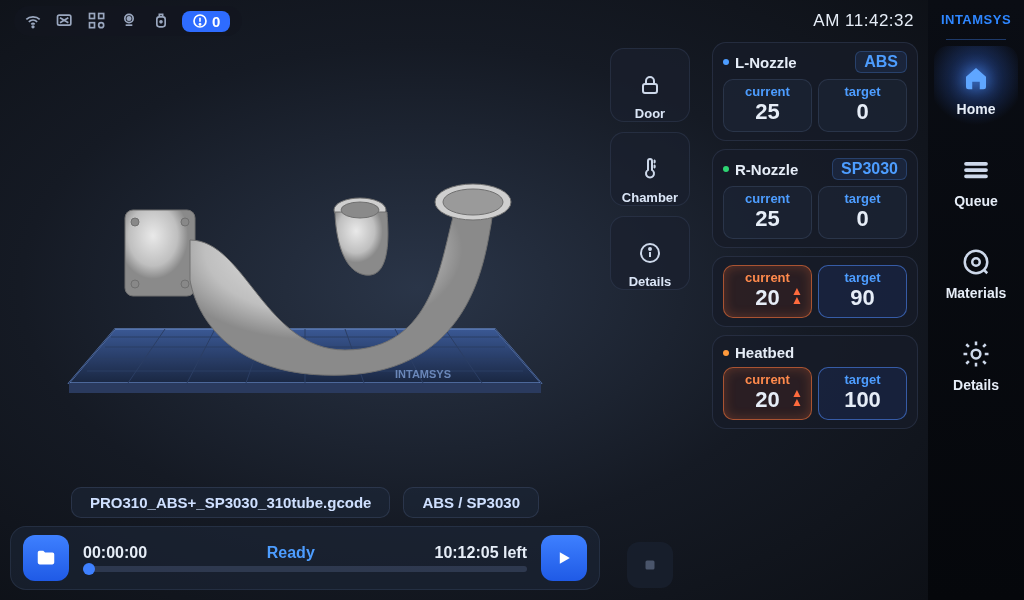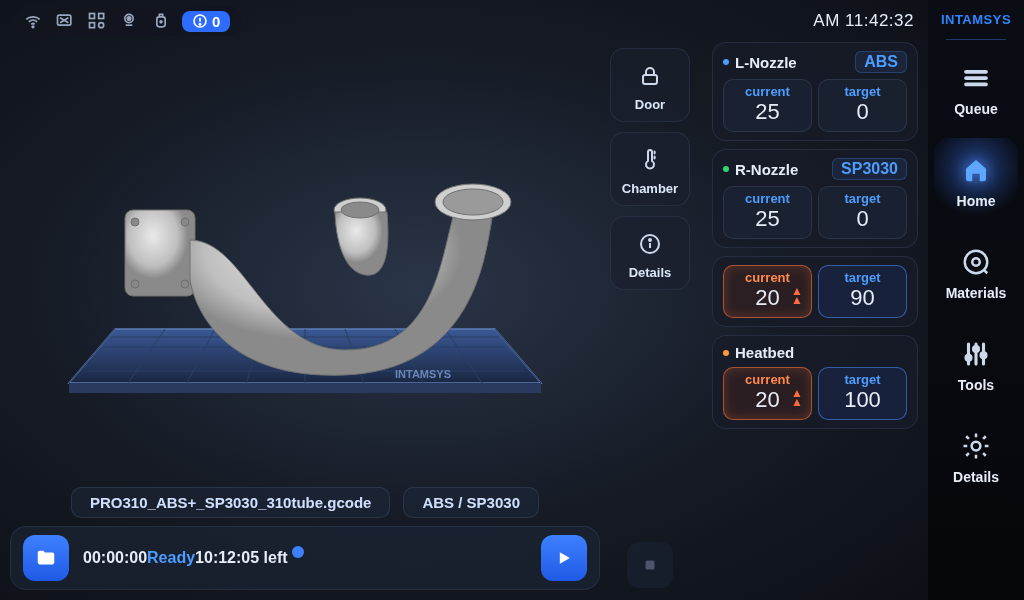--- a/index.html
+++ b/index.html
@@ -27,45 +27,45 @@
   .platform { position:absolute; left:50%; bottom:72px; transform:translateX(-50%); width:480px; height:86px; }
   .platform svg { width:100%; height:100%; }
 
   .filebar { display:flex; gap:13px; justify-content:center; padding:6px 0 8px; }
   .chip { background: rgba(30,40,58,.55); border:1px solid rgba(90,110,150,.25); color:#cfe0ff; font-weight:600; font-size:15px; padding:6px 18px; border-radius:10px; }
 
   .progressbar { display:flex; align-items:center; gap:14px; background: rgba(30,40,58,.55); border:1px solid rgba(90,110,150,.2); border-radius:16px; padding:8px 12px; }
   .btn-sq { width:46px; height:46px; border-radius:12px; display:flex; align-items:center; justify-content:center; }
   .btn-blue { background: linear-gradient(180deg,#3e80ff,#1f5ae6); color:#fff; }
   .prog-text { color:#e6edf7; font-weight:600; font-size:16px; }
-  .prog-mid { flex:1; display:flex; flex-direction:row; gap:4px; }
+  .prog-mid { flex:1; display:flex; flex-direction:column; gap:4px; }
   .prog-row { display:flex; justify-content:space-between; }
   .prog-track { height:6px; background: rgba(80,95,130,.4); border-radius:3px; position:relative; }
   .prog-dot { position:absolute; left:0; top:-3px; width:12px; height:12px; border-radius:50%; background:#3e80ff; }
 
   
   .quick-col { width:80px; display:flex; flex-direction:column; gap:10px; padding-top:6px; }
-  .quick-btn { background: rgba(25,32,46,.7); border:1px solid rgba(90,110,150,.2); border-radius:14px; height:74px; display:flex; flex-direction:column; align-items:center; justify-content:center; gap:4px; color:#dbe6f7; font-size:13px; font-weight:600; }
+  .quick-btn { background: rgba(25,32,46,.7); border:1px solid rgba(90,110,150,.2); border-radius:14px; height:74px; display:flex; flex-direction:column; align-items:center; justify-content:flex-end; gap:4px; color:#dbe6f7; font-size:13px; font-weight:600; }
   .stop-wrap { margin-top:auto; }
   .stop-btn { width:46px; height:46px; border-radius:12px; background: rgba(25,32,46,.85); display:flex; align-items:center; justify-content:center; margin:0 auto 2px;}
 
   
   .temp-col { width:218px; display:flex; flex-direction:column; gap:8px; }
   .temp-card { background: rgba(22,28,40,.8); border:1px solid rgba(90,110,150,.22); border-radius:14px; padding:8px 10px;margin-left:12px; }
   .temp-head { display:flex; align-items:center; gap:6px; margin-bottom:6px;}
   .temp-dot { width:6px;height:6px;border-radius:50%; }
   .temp-name { color:#e6edf7; font-weight:700; font-size:15px; flex:1;}
   .mat-tag { color:#4d9dff; font-weight:800; font-size:16px; background:rgba(50,90,160,.18); border:1px solid rgba(70,120,200,.35); border-radius:6px; padding:1px 8px;}
   .temp-row { display:flex; gap:6px; }
   .temp-box { flex:1; border-radius:10px; padding:4px 0 6px; text-align:center; border:1px solid rgba(90,110,150,.25); background:rgba(30,40,58,.5);}
   .temp-box.heating { border-color: rgba(255,120,60,.6); background:rgba(90,40,25,.3); box-shadow:0 0 12px rgba(255,120,60,.25) inset;}
   .temp-box.target-active { border-color: rgba(80,140,255,.55); background:rgba(30,50,100,.35);}
   .temp-lbl { font-size:13px; font-weight:700; color:#4d9dff; }
   .temp-lbl.hot { color:#ff8a4c; }
-  .temp-val { color:#e6edf7; font-size:22px; font-weight:400; position:relative;}
+  .temp-val { color:#e6edf7; font-size:22px; font-weight:700; position:relative;}
   .arrows { position:absolute; right:8px; top:2px; font-size:12px; color:#ff6b3d; line-height:9px;}
 
   
   .rnav { width:96px; background: linear-gradient(180deg,#0a0d14,#05070b); display:flex; flex-direction:column; align-items:center; padding:6px 0; gap:6px;}
   .brand { color:#2e86ff; font-weight:900; font-size:13px; letter-spacing:.5px; padding:6px 0 4px;}
   .brand-line { width:60px; height:1px; background:#1e3a6a; margin-top:2px;}
   .nav-item { width:84px; height:86px; display:flex; flex-direction:column; align-items:center; justify-content:center; gap:6px; color:#e6edf7; font-weight:700; font-size:14px; border-radius:14px;}
   .nav-item.active { background: radial-gradient(circle at 50% 35%, rgba(60,120,255,.45), rgba(60,120,255,0) 70%); }
   .nav-item.active .nav-ico { filter: drop-shadow(0 0 8px rgba(80,150,255,.9)); color:#5fa6ff;}
   .nav-ico { width:34px; height:34px; display:flex; align-items:center; justify-content:center; color:#cdd8ea;}
@@ -315,59 +315,48 @@
             </div>
         </div>
       </div>
     </div>
   </div>
 </div>
 
 <div class="rnav">
   <div class="brand">INTAMSYS</div>
   <div class="brand-line"></div>
+  <div class="nav-item active">
+    <span class="nav-ico">
+        <svg width="30" height="30" viewBox="0 0 24 24" fill="currentColor">
+          <path d="M4 11 12 4l8 7v8a2 2 0 0 1-2 2h-3v-6h-6v6H6a2 2 0 0 1-2-2Z"></path>
+        </svg>
+      </span>
+    <span>Home</span>
+  </div>
   <div class="nav-item">
     <span class="nav-ico">
         <svg width="30" height="30" viewBox="0 0 24 24" fill="none" stroke="currentColor" stroke-width="3" stroke-linecap="round">
           <path d="M4 7h16M4 12h16M4 17h16"></path>
         </svg>
       </span>
     <span>Queue</span>
-  </div>
-  <div class="nav-item active">
-    <span class="nav-ico">
-        <svg width="30" height="30" viewBox="0 0 24 24" fill="currentColor">
-          <path d="M4 11 12 4l8 7v8a2 2 0 0 1-2 2h-3v-6h-6v6H6a2 2 0 0 1-2-2Z"></path>
-        </svg>
-      </span>
-    <span>Home</span>
   </div>
   <div class="nav-item">
     <span class="nav-ico">
         <svg width="30" height="30" viewBox="0 0 24 24" fill="none" stroke="currentColor" stroke-width="2">
           <circle cx="12" cy="12" r="9"></circle>
           <circle cx="12" cy="12" r="3"></circle>
           <path d="M18 18c3 3 3 3 3 3"></path>
         </svg>
       </span>
     <span>Materials</span>
   </div>
   <div class="nav-item">
     <span class="nav-ico">
-        <svg width="30" height="30" viewBox="0 0 24 24" fill="none" stroke="currentColor" stroke-width="2.5" stroke-linecap="round">
-          <path d="M6 4v16M12 4v16M18 4v16"></path>
-          <circle cx="6" cy="15" r="2" fill="currentColor"></circle>
-          <circle cx="12" cy="8" r="2" fill="currentColor"></circle>
-          <circle cx="18" cy="13" r="2" fill="currentColor"></circle>
-        </svg>
-      </span>
-    <span>Tools</span>
-  </div>
-  <div class="nav-item">
-    <span class="nav-ico">
         <svg width="30" height="30" viewBox="0 0 24 24" fill="none" stroke="currentColor" stroke-width="2">
           <circle cx="12" cy="12" r="3.5"></circle>
           <path d="M12 2v3M12 19v3M4.2 4.2l2.1 2.1M17.7 17.7l2.1 2.1M2 12h3M19 12h3M4.2 19.8l2.1-2.1M17.7 6.3l2.1-2.1"></path>
         </svg>
       </span>
     <span>Details</span>
   </div>
 </div>
 
 </body></html>

